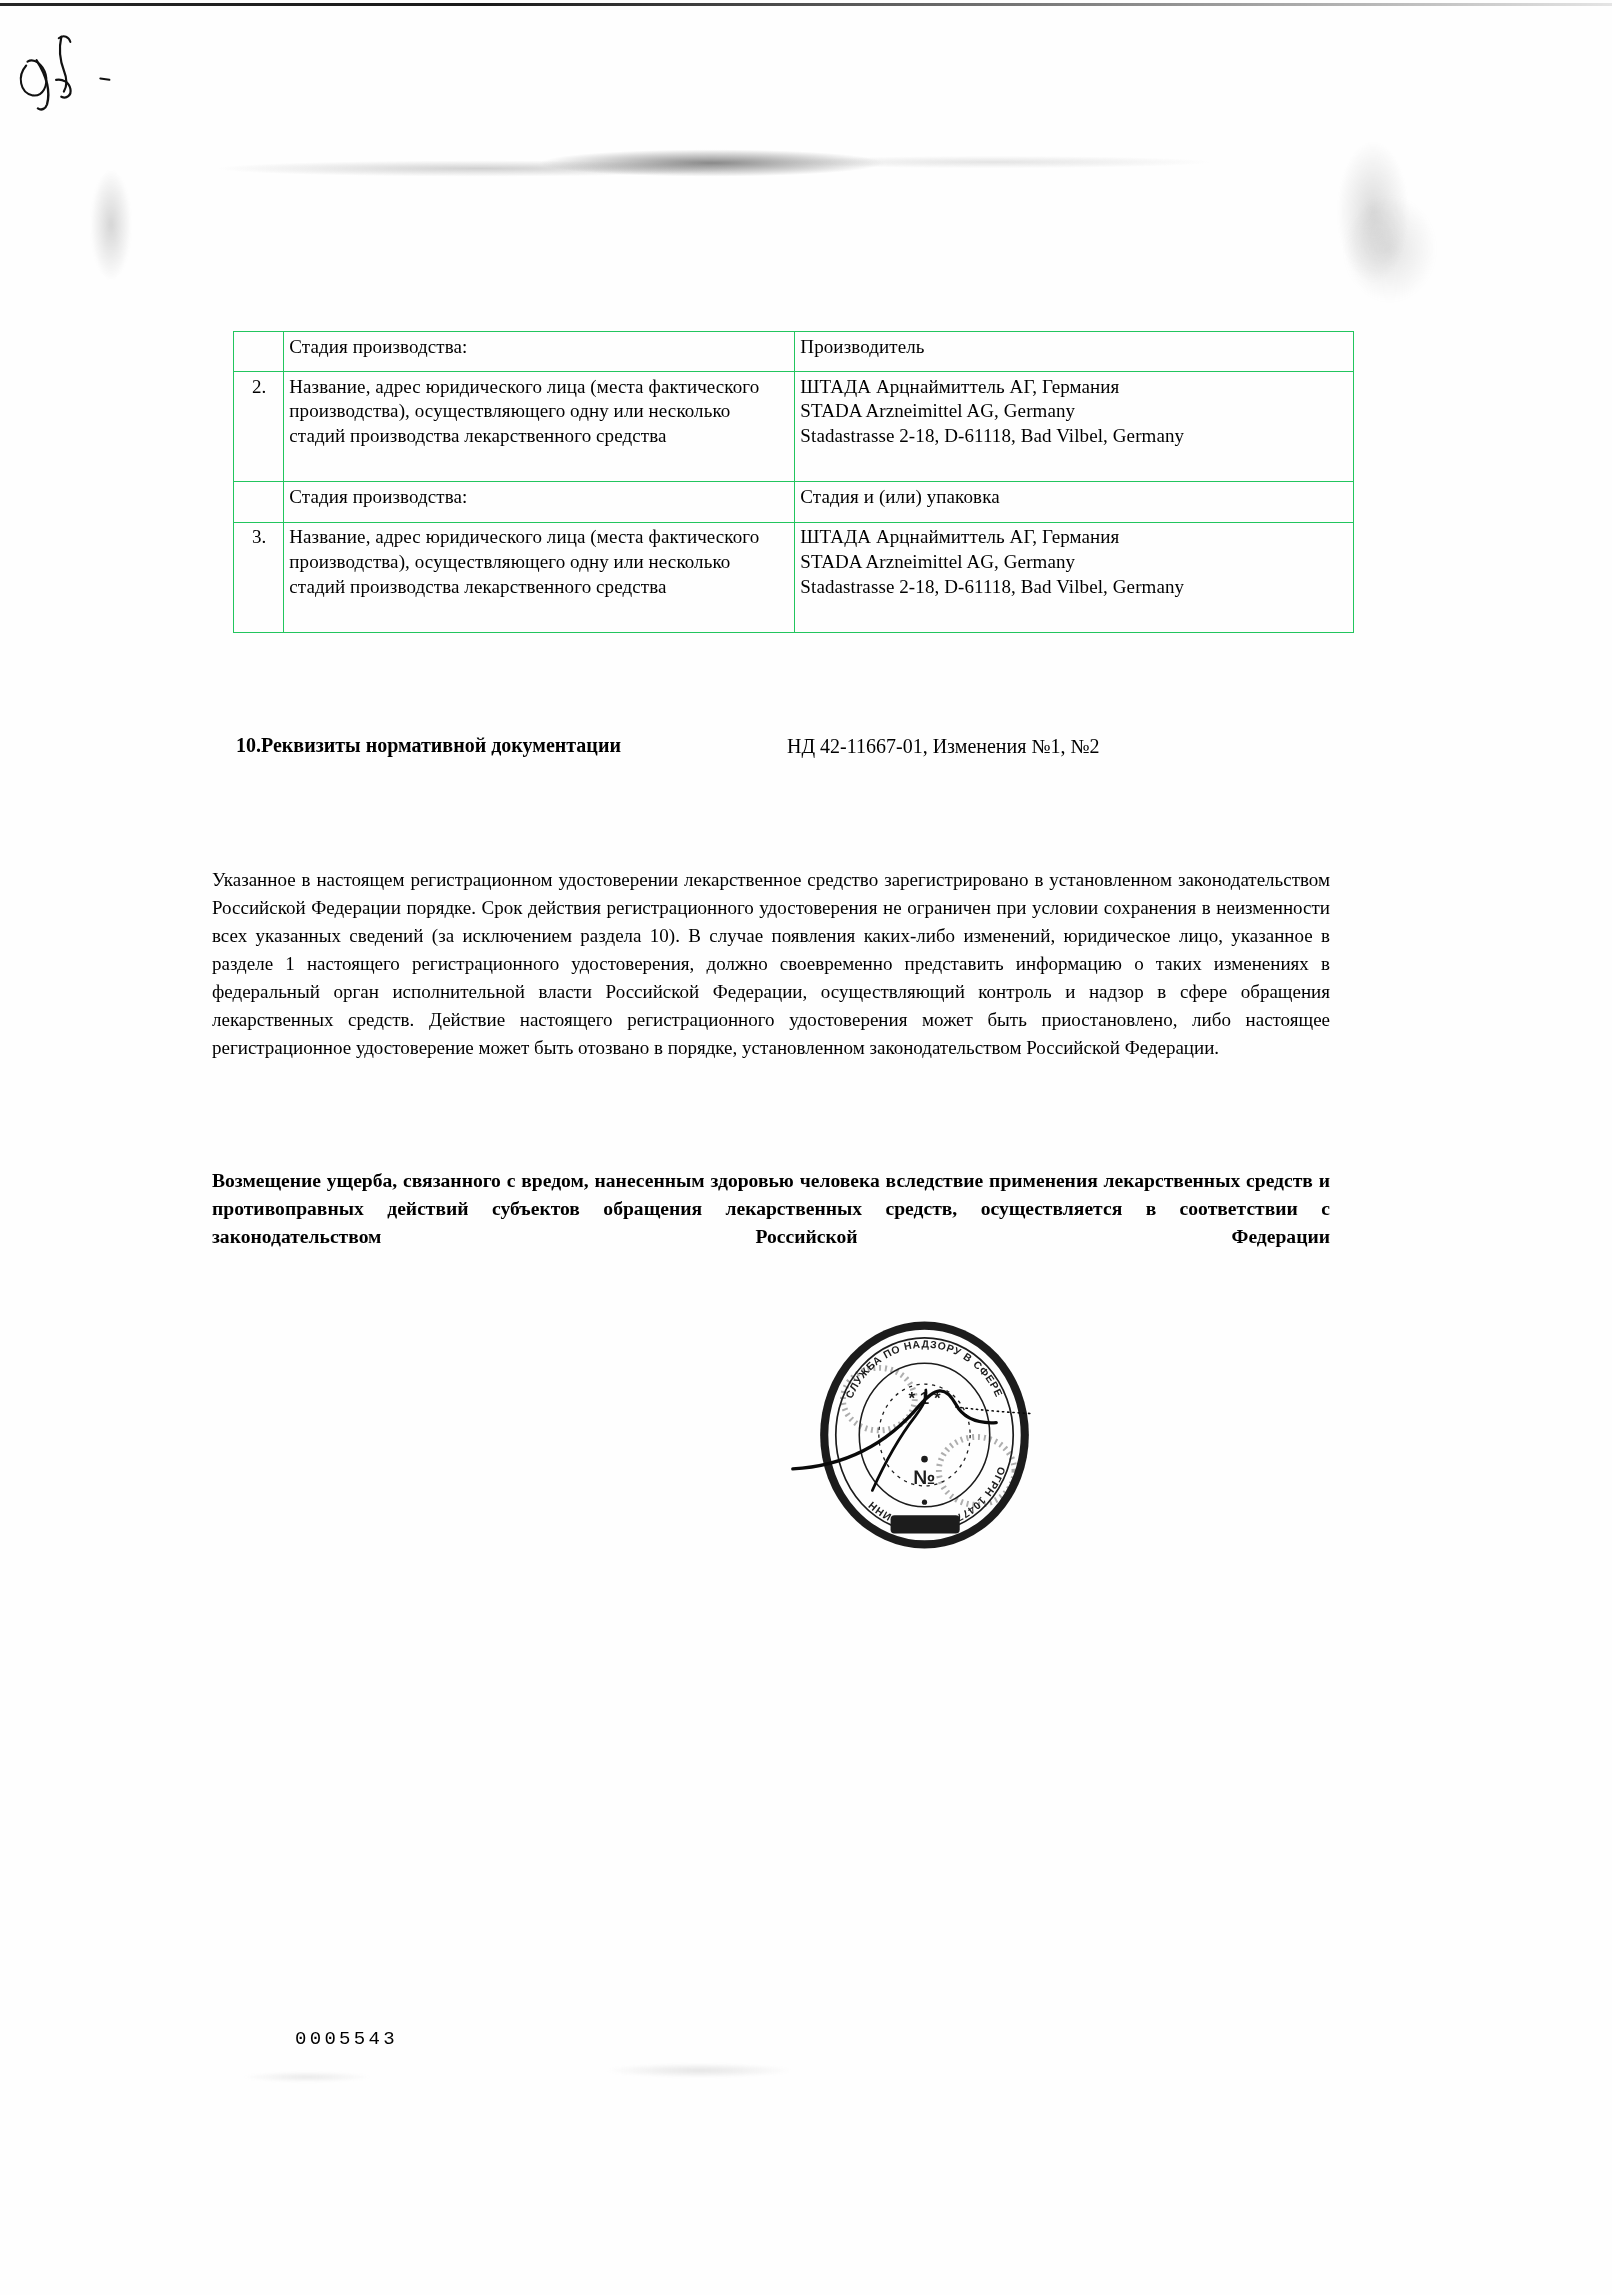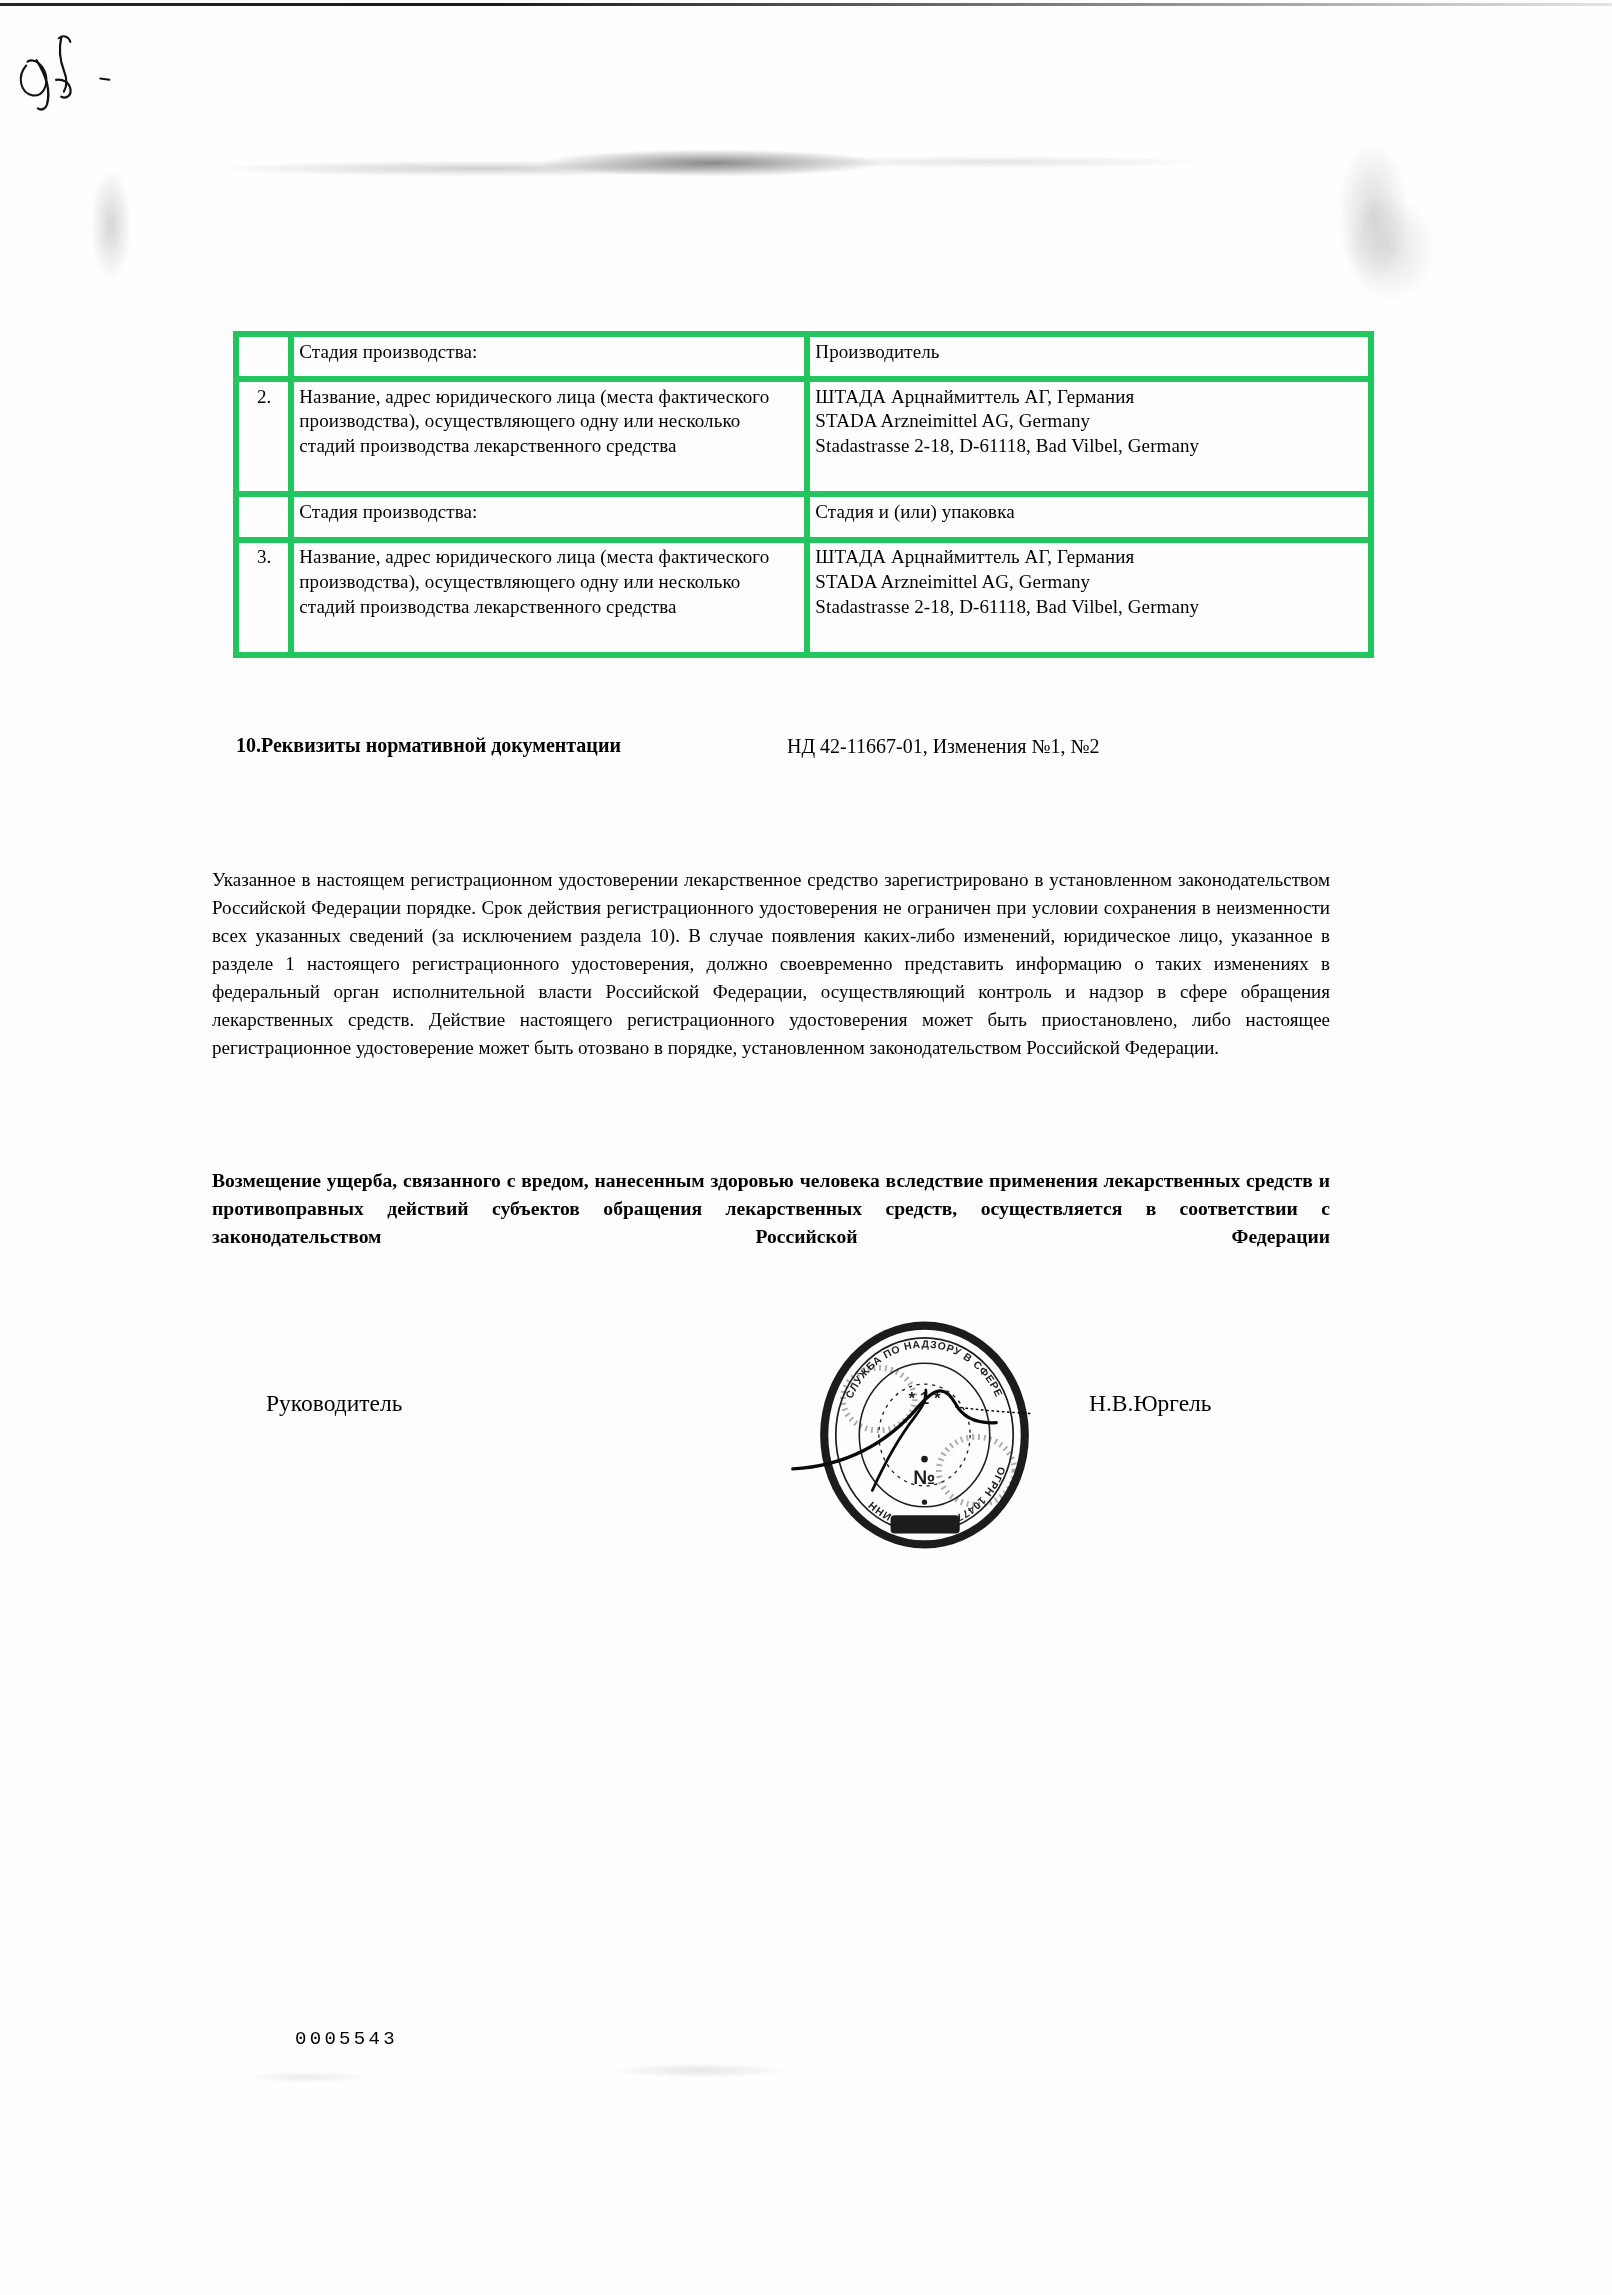--- a/index.html
+++ b/index.html
@@ -103,21 +103,21 @@
   #mfg-table {
     position: absolute;
     left: 233px;
     top: 331px;
     width: 1090px;
     border-collapse: collapse;
     table-layout: fixed;
   }
 
   #mfg-table td {
-    border: 6px solid #22c55e;
+    border: 1px solid #22c55e;
     vertical-align: top;
     padding: 2.6px 3.9px 2.6px 5.2px;
     font-size: 19px;
     line-height: 1.30;
     letter-spacing: 0.1px;
   }
 
   .col-num   { width: 40px;  text-align: center; vertical-align: middle; font-size: 18px; }
   .col-stage { width: 501px; }
   .col-mfr   { width: 549px; }
@@ -333,21 +333,17 @@
         <ellipse cx="150" cy="190" rx="55" ry="48" fill="none" stroke="#0b0b0b" stroke-width="9" stroke-dasharray="3 6"></ellipse>
         <ellipse cx="300" cy="300" rx="58" ry="52" fill="none" stroke="#0b0b0b" stroke-width="9" stroke-dasharray="3 6"></ellipse>
       </g>
     </g>
 
     <path d="M 18 297 C 110 292, 170 250, 212 200 C 236 172, 252 168, 268 198 C 280 220, 300 228, 330 226" fill="none" stroke="#0a0a0a" stroke-width="5" stroke-linecap="round"></path>
     <path d="M 140 330 C 158 290, 178 252, 206 216 C 218 200, 224 190, 222 176" fill="none" stroke="#0a0a0a" stroke-width="4.2" stroke-linecap="round"></path>
     <path d="M 268 202 C 300 206, 340 210, 382 212" fill="none" stroke="#0a0a0a" stroke-width="2.4" stroke-linecap="round" stroke-dasharray="2 6"></path>
   </svg>
 
-  <div id="signature-row">
-    <div id="signature-label">Руководитель</div>
-    <div id="signature-name">Н.В.Юргель</div>
-  </div>
 
   <div id="footer-number">0005543</div>
 
 </div>
 
 
 </body></html>

